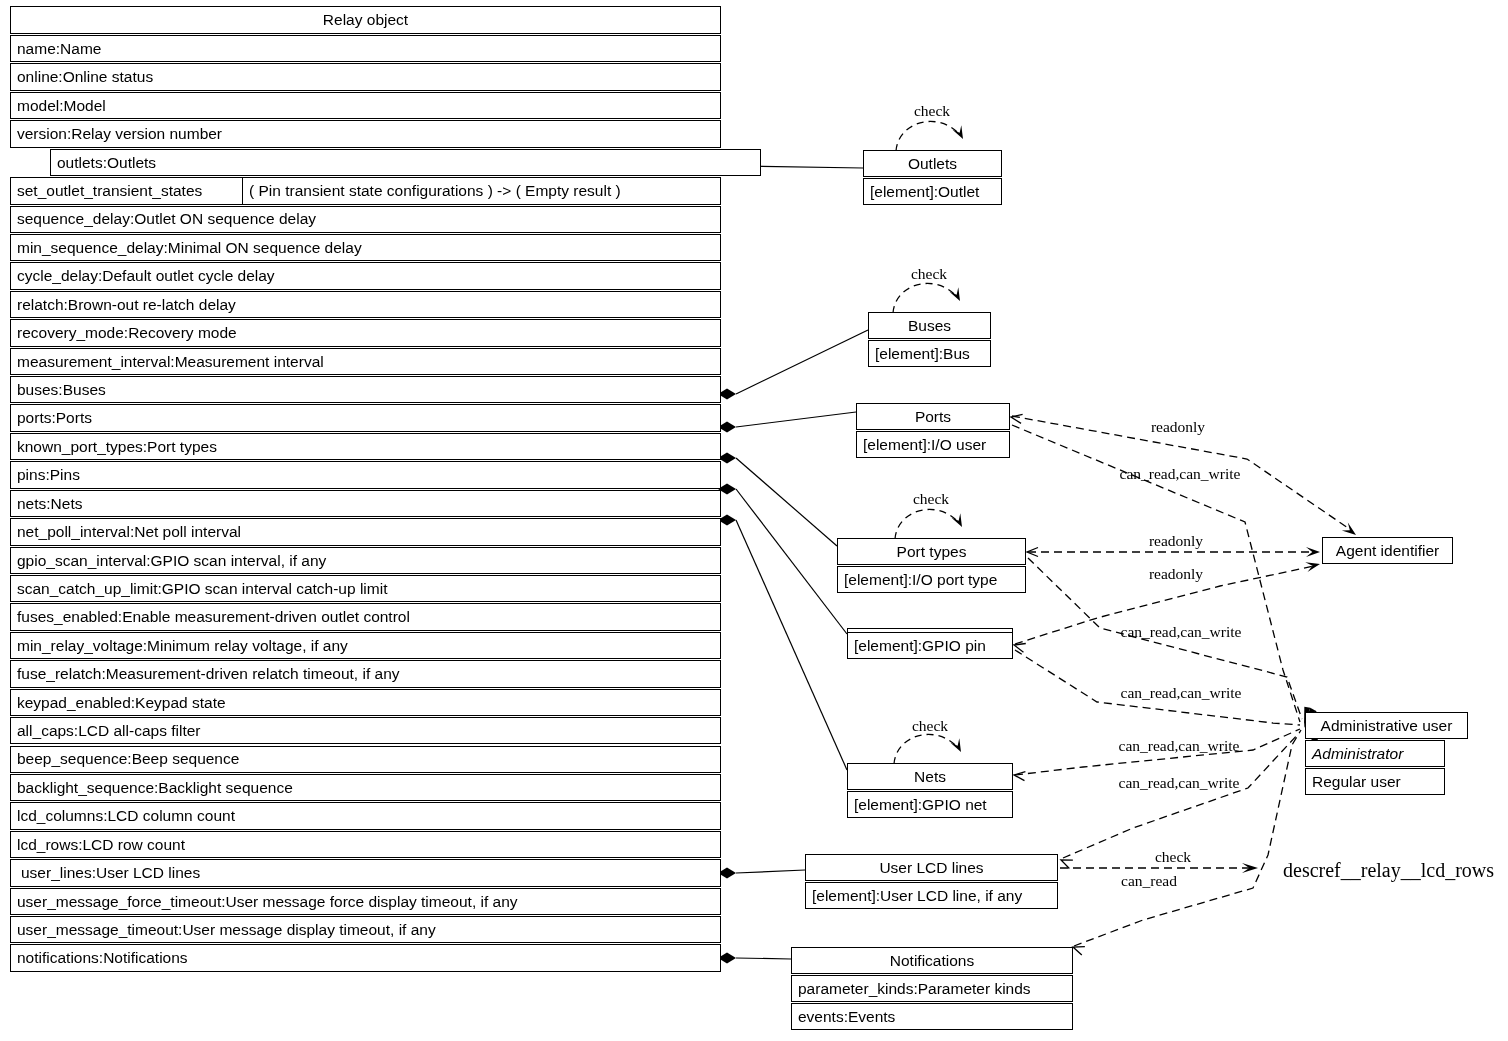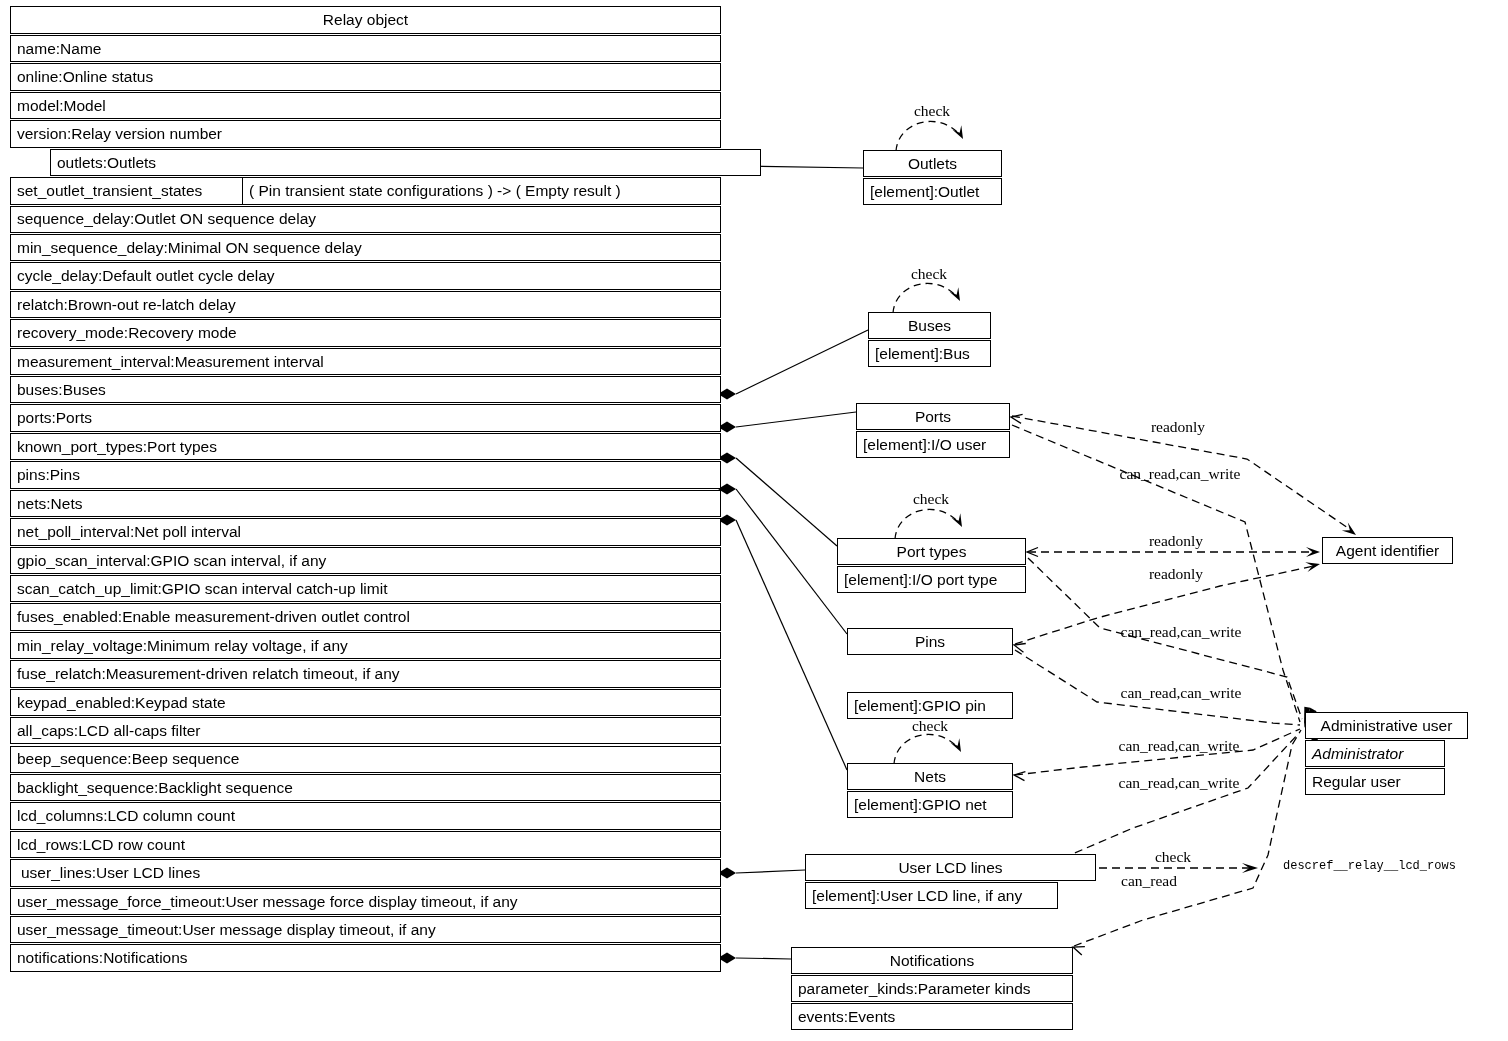--- a/index.html
+++ b/index.html
@@ -13,22 +13,22 @@
     display:flex;align-items:center;font-size:15.5px;white-space:nowrap;
     background:#fff;line-height:1;
   }
   .pad{padding-left:6px;padding-right:4px;}
   .centered{justify-content:center;}
   .edge-label{
     position:absolute;transform:translate(-50%,-50%);
     font-family:"Liberation Serif",serif;font-size:15.5px;white-space:nowrap;
   }
   .free-label{
-    position:absolute;font-size:12px;white-space:nowrap;
-    font-family:Liberation Mono, monospace;
+    position:absolute;font-size:20px;white-space:nowrap;
+    font-family:Liberation Serif, serif;
   }
 </style>
 </head>
 <body>
 
 <div id="stage">
   <svg id="edge-layer" width="1508" height="1041">
       <line x1="736" y1="166" x2="863" y2="168" stroke="#000" stroke-width="1.2"></line>
       <line x1="736" y1="394" x2="868" y2="330" stroke="#000" stroke-width="1.2"></line>
       <line x1="736" y1="427" x2="856" y2="412" stroke="#000" stroke-width="1.2"></line>
@@ -123,24 +123,24 @@
   <div id="entity-boxes">
       <div class="row-box centered" style="left: 863px; top: 150px; width: 139px; height: 27px;">Outlets</div>
       <div class="row-box pad" style="left: 863px; top: 178px; width: 139px; height: 27px;">[element]:Outlet</div>
       <div class="row-box centered" style="left: 868px; top: 312px; width: 123px; height: 27px;">Buses</div>
       <div class="row-box pad" style="left: 868px; top: 340px; width: 123px; height: 27px;">[element]:Bus</div>
       <div class="row-box centered" style="left: 856px; top: 403px; width: 154px; height: 27px;">Ports</div>
       <div class="row-box pad" style="left: 856px; top: 431px; width: 154px; height: 27px;">[element]:I/O user</div>
       <div class="row-box centered" style="left: 837px; top: 538px; width: 189px; height: 27px;">Port types</div>
       <div class="row-box pad" style="left: 837px; top: 566px; width: 189px; height: 27px;">[element]:I/O port type</div>
       <div class="row-box centered" style="left: 847px; top: 628px; width: 166px; height: 27px;">Pins</div>
-      <div class="row-box pad" style="left: 847px; top: 692px; width: 166px; height: 27px;">[element]:GPIO pin</div>
+      <div class="row-box pad" style="left: 847px; top: 632px; width: 166px; height: 27px;">[element]:GPIO pin</div>
       <div class="row-box centered" style="left: 847px; top: 763px; width: 166px; height: 27px;">Nets</div>
       <div class="row-box pad" style="left: 847px; top: 791px; width: 166px; height: 27px;">[element]:GPIO net</div>
-      <div class="row-box centered" style="left: 805px; top: 854px; width: 291px; height: 27px;">User LCD lines</div>
+      <div class="row-box centered" style="left: 805px; top: 854px; width: 253px; height: 27px;">User LCD lines</div>
       <div class="row-box pad" style="left: 805px; top: 882px; width: 253px; height: 27px;">[element]:User LCD line, if any</div>
       <div class="row-box centered" style="left: 791px; top: 947px; width: 282px; height: 27px;">Notifications</div>
       <div class="row-box pad" style="left: 791px; top: 975px; width: 282px; height: 27px;">parameter_kinds:Parameter kinds</div>
       <div class="row-box pad" style="left: 791px; top: 1003px; width: 282px; height: 27px;">events:Events</div>
       <div class="row-box centered" style="left: 1322px; top: 537px; width: 131px; height: 27px;">Agent identifier</div>
       <div class="row-box centered" style="left: 1305px; top: 712px; width: 163px; height: 27px;">Administrative user</div>
       <div class="row-box pad" style="left: 1305px; top: 740px; width: 140px; height: 27px; font-style: italic;">Administrator</div>
       <div class="row-box pad" style="left: 1305px; top: 768px; width: 140px; height: 27px;">Regular user</div>
     </div>
   <div id="edge-labels">

